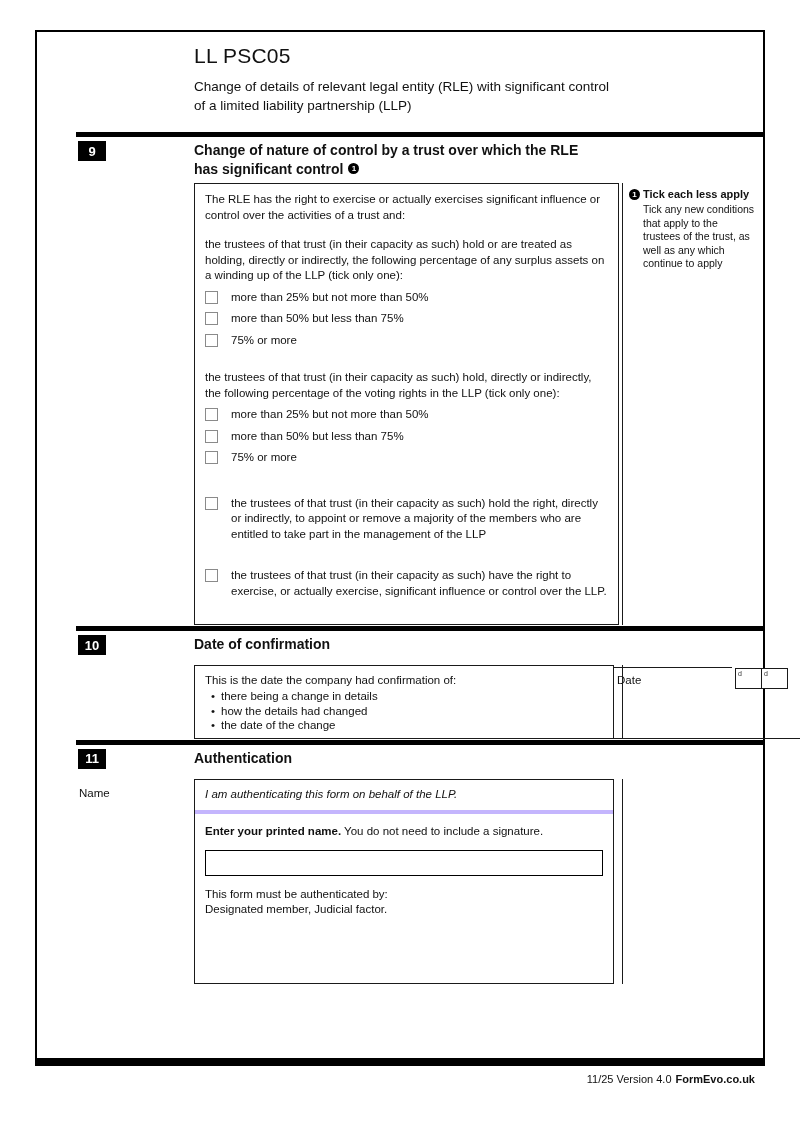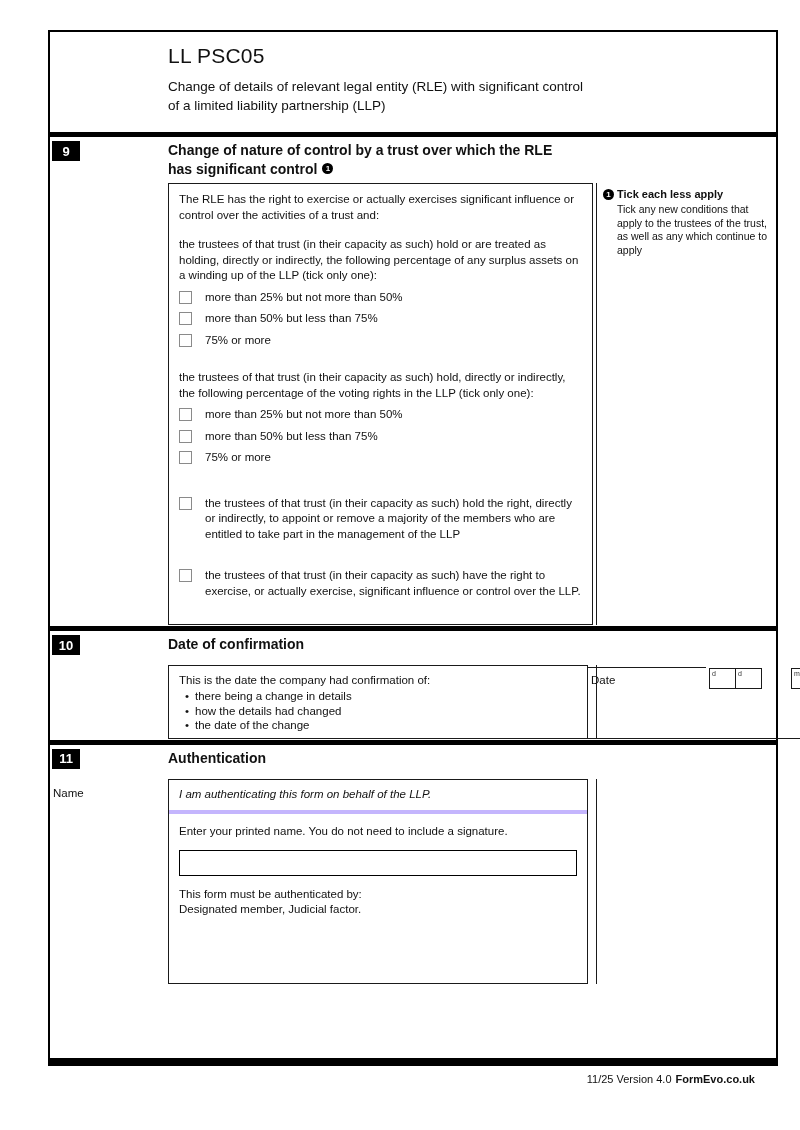--- a/index.html
+++ b/index.html
@@ -1,23 +1,23 @@
 <!DOCTYPE html>
 <html><head>
 <meta charset="utf-8">
 <style>
   html,body{margin:0;padding:0;}
   body{
     width:800px;height:1130px;background:#ffffff;color:#111;
     font-family:"Liberation Sans", sans-serif;position:relative;overflow:hidden;
   }
   .frame{
-    position:absolute;left:48px;top:30px;width:730px;height:1036px;
+    position:absolute;left:35px;top:30px;width:730px;height:1036px;
     border-top:2px solid #000;border-left:2px solid #000;border-right:2px solid #000;
-    box-sizing:border-box;background:#fff;
+    box-sizing:border-box;background:#fff;padding-left:39px;
   }
   
   .form-header{height:100px;padding:10px 0 0 118px;box-sizing:border-box;}
   .form-code{font-size:21px;letter-spacing:.2px;margin:2px 0 9px 0;}
   .form-subtitle{font-size:13.5px;line-height:19px;}
   
   .section-bar{height:5px;background:#000;}
   .section{position:relative;}
   .section-num{
     position:absolute;left:2px;top:4px;min-width:28px;height:20px;background:#000;color:#fff;
@@ -63,21 +63,21 @@
   .date-box{width:27px;height:21px;border:1px solid #1a1a1a;box-sizing:border-box;margin-left:-1px;position:relative;background:#fff;}
   .date-box.first{margin-left:0;}
   .date-box.group-gap{margin-left:29px;}
   .date-letter{position:absolute;top:1px;left:2px;font-size:7px;color:#333;line-height:8px;}
   .wide-note{margin-left:8px;}
   
   .name-label{font-size:11.5px;padding:8px 0 0 3px;}
   .s11-box{flex:0 0 420px;width:420px;min-height:205px;font-size:11.5px;line-height:15px;padding:0;}
   .row-statement{padding:7px 10px 8px 10px;border-bottom:4px solid #c4b5fd;font-style:italic;}
   .row-printed{padding:10px 10px 8px 10px;}
-  .bold{font-weight:normal;}
+  .bold{font-weight:bold;}
   .name-input{
     display:block;margin:3px 10px 0 10px;width:calc(100% - 20px);height:26px;
     border:1.5px solid #000;box-sizing:border-box;font-size:12px;padding:2px 6px;background:#fff;
     font-family:"Liberation Sans", sans-serif;
   }
   .row-authby{padding:11px 10px 8px 10px;line-height:15.5px;}
   
   .bottom-bar{position:absolute;bottom:0;left:-2px;right:-2px;height:8px;background:#000;}
   .page-footer{position:absolute;top:1073px;right:45px;font-size:11px;color:#111;}
   .brand{font-weight:bold;margin-left:4px;text-align:center;}

